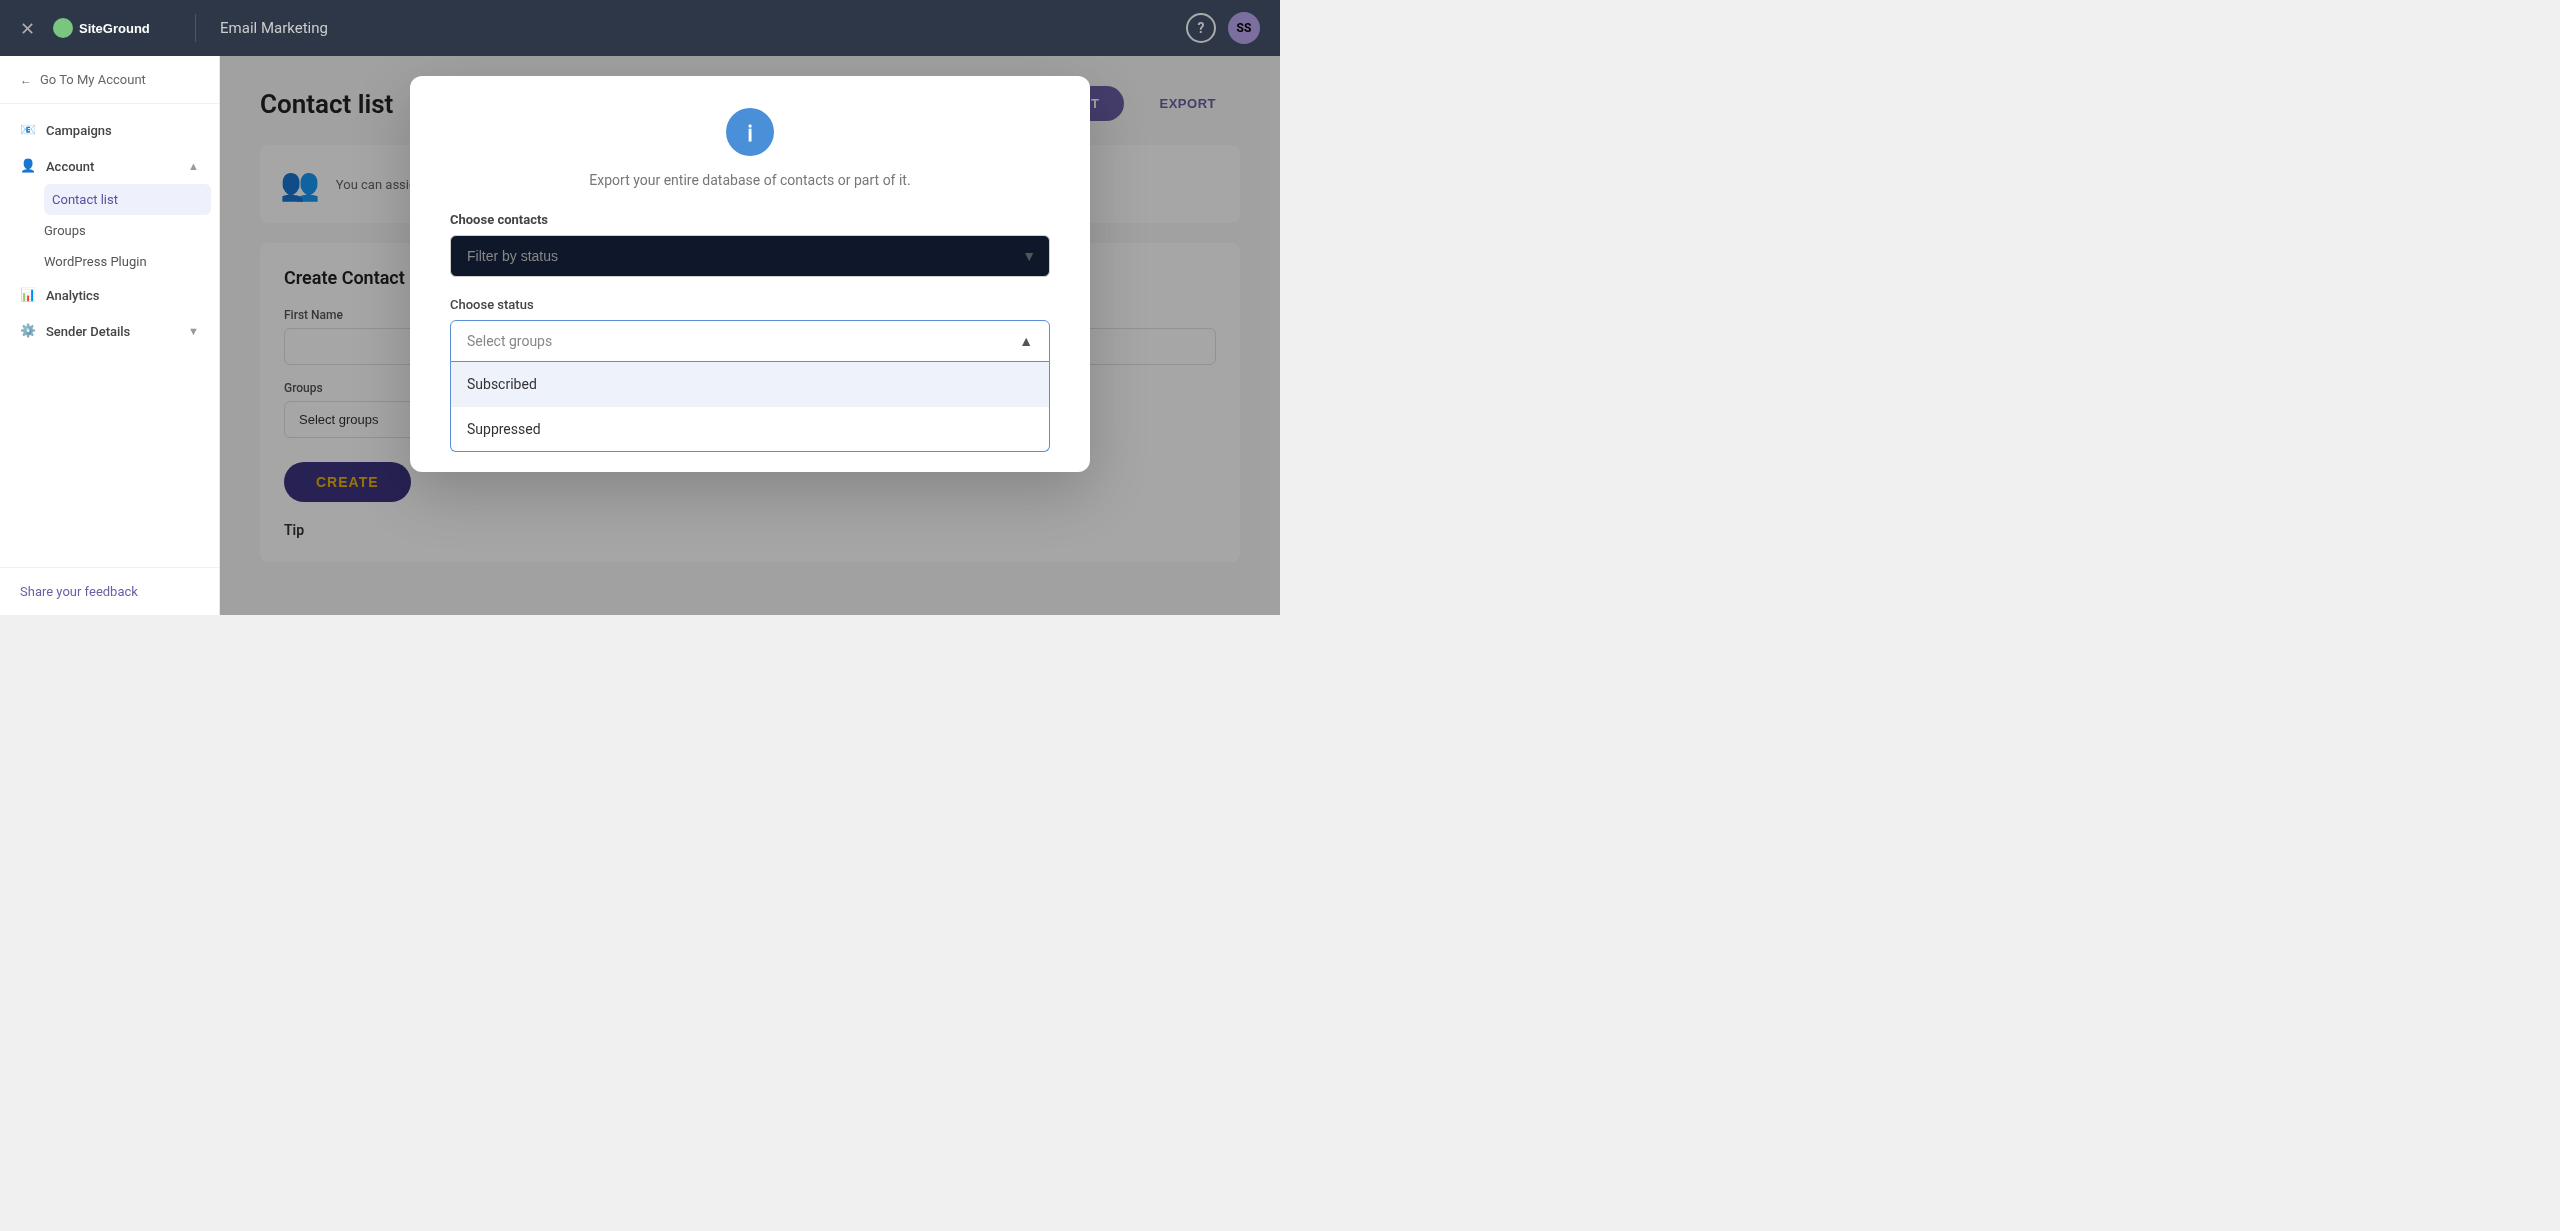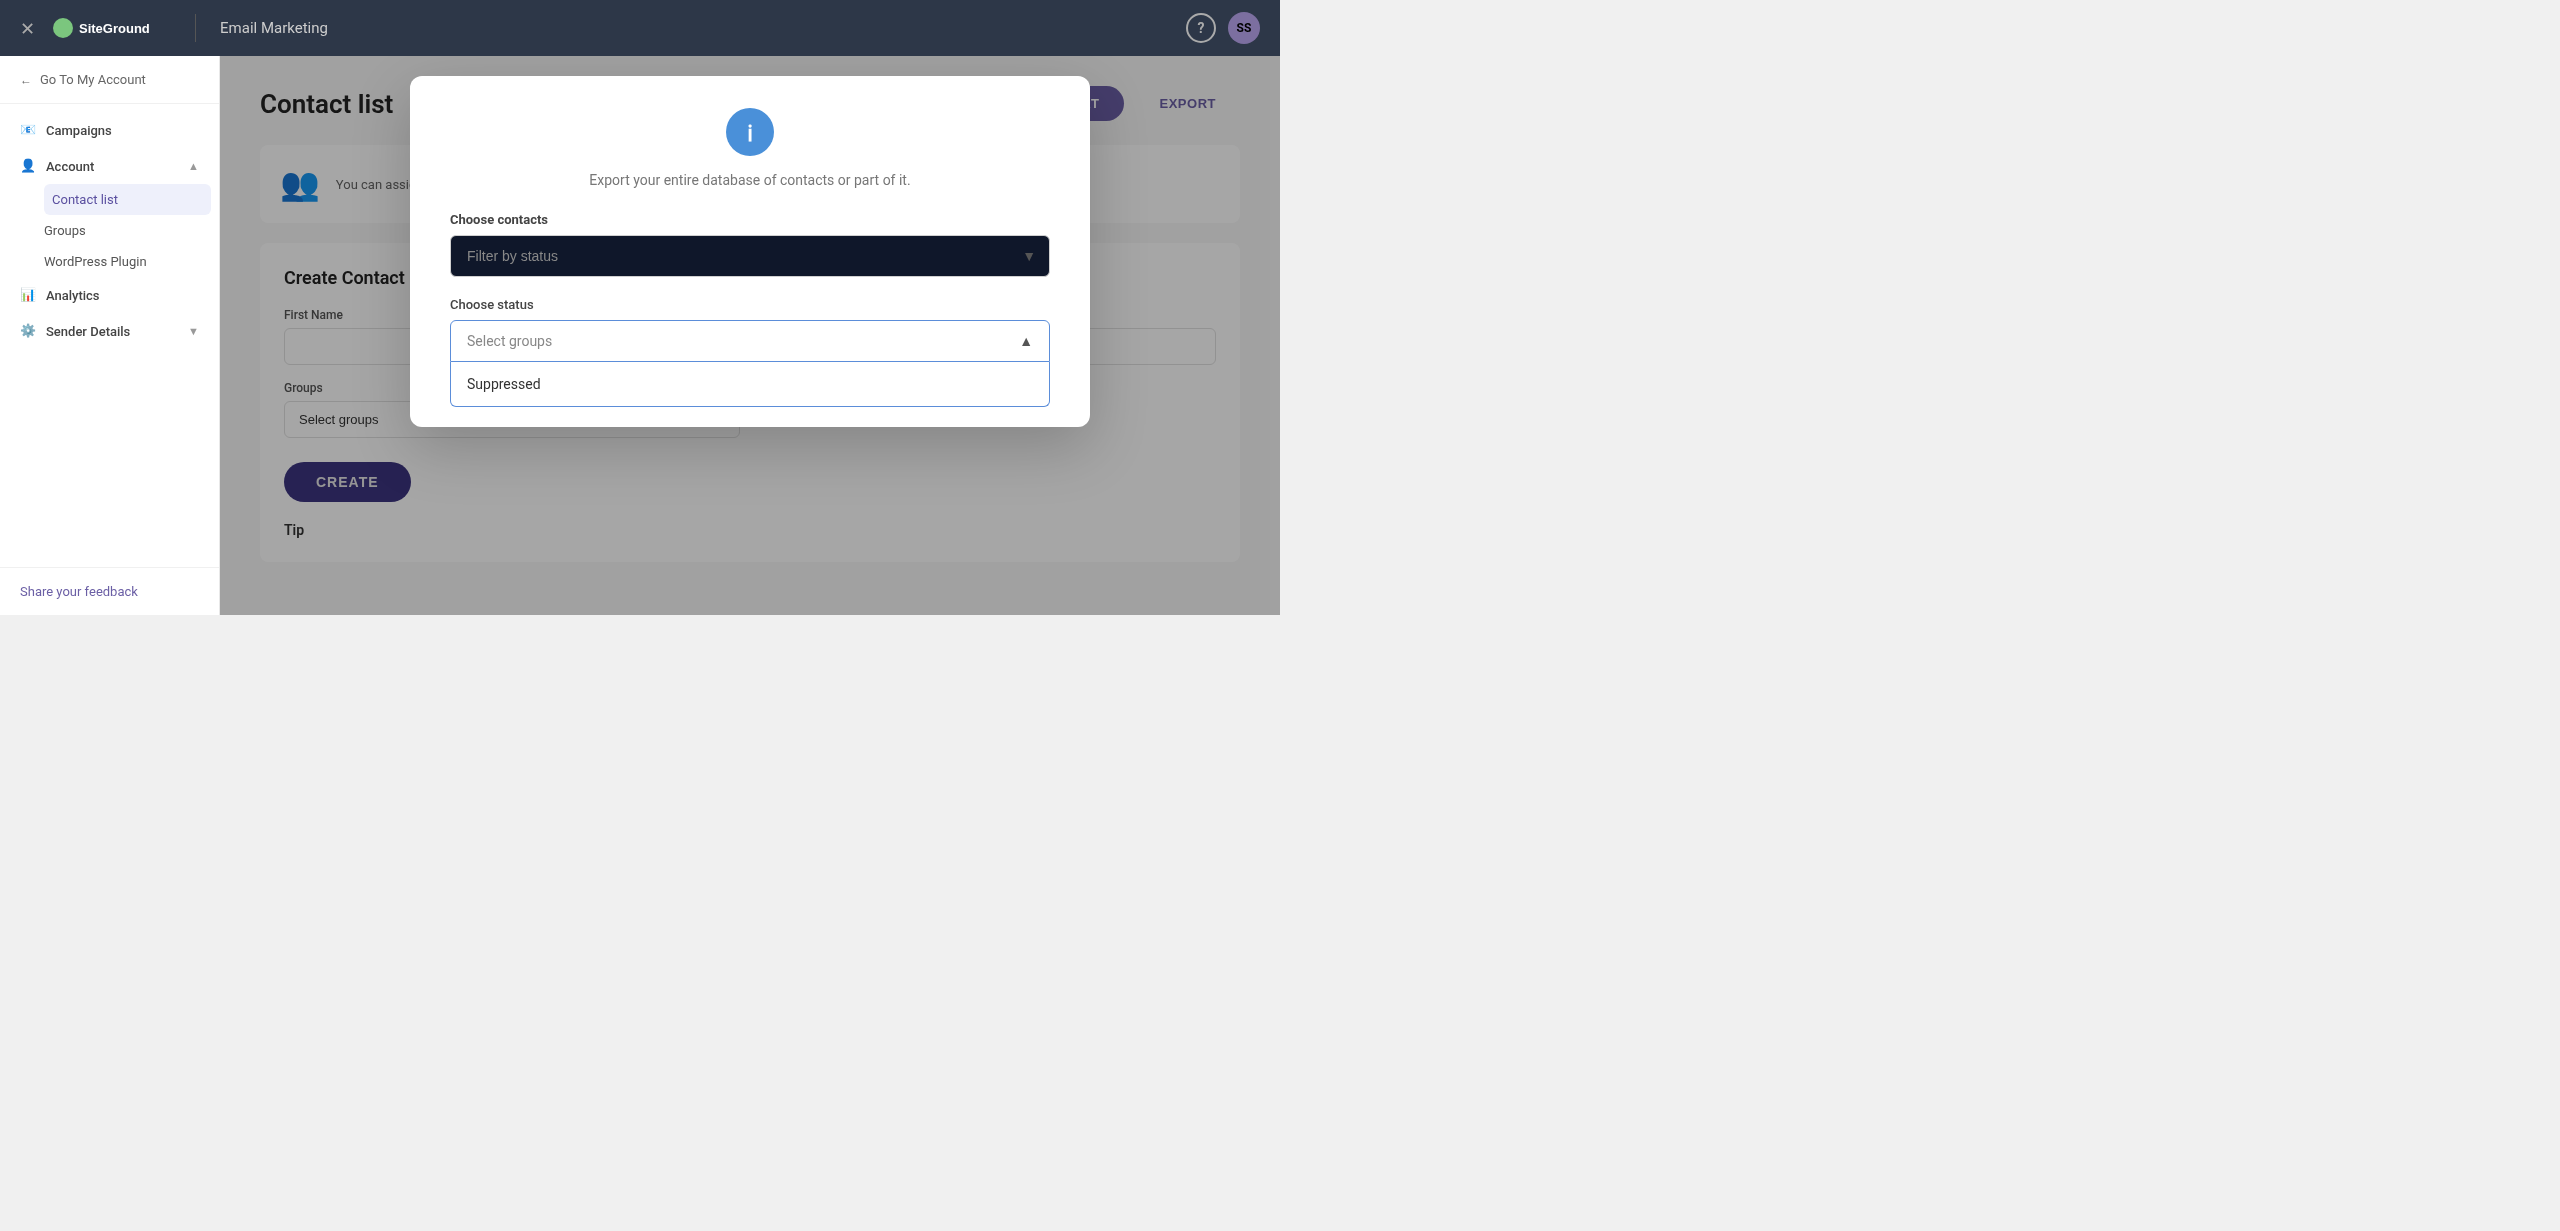--- a/index.html
+++ b/index.html
@@ -149,21 +149,21 @@
       padding: 10px 14px;
       font-size: 13px;
       color: #333;
       background: #fff;
       appearance: none;
     }
     .select-wrapper { position: relative; }
     .select-arrow { position: absolute; right: 12px; top: 50%; transform: translateY(-50%); color: #999; font-size: 12px; pointer-events: none; }
     .btn-create {
       background: #3d3580;
-      color: #e5e5e5;
+      color: #eab308;
       border: none;
       padding: 12px 32px;
       border-radius: 20px;
       font-size: 14px;
       font-weight: 700;
       cursor: pointer;
       letter-spacing: 1px;
       margin-top: 8px;
     }
     .tip-label { font-size: 14px; font-weight: 600; color: #333; margin-top: 20px; }
@@ -395,20 +395,21 @@
           <span class="modal-select-arrow">▼</span>
         </div>
 
         <div class="modal-dropdown-label">Choose status</div>
         <div class="modal-dropdown-wrapper">
           <div class="modal-dropdown-trigger">
             <span>Select groups</span>
             <span class="chevron-up">▲</span>
           </div>
           <div class="modal-dropdown-list">
+              <div class="modal-dropdown-item highlighted">Subscribed</div>
               <div class="modal-dropdown-item">Suppressed</div>
             </div>
         </div>
       </div>
     </div>
   </div>
 
 </div>
 
 </body></html>

